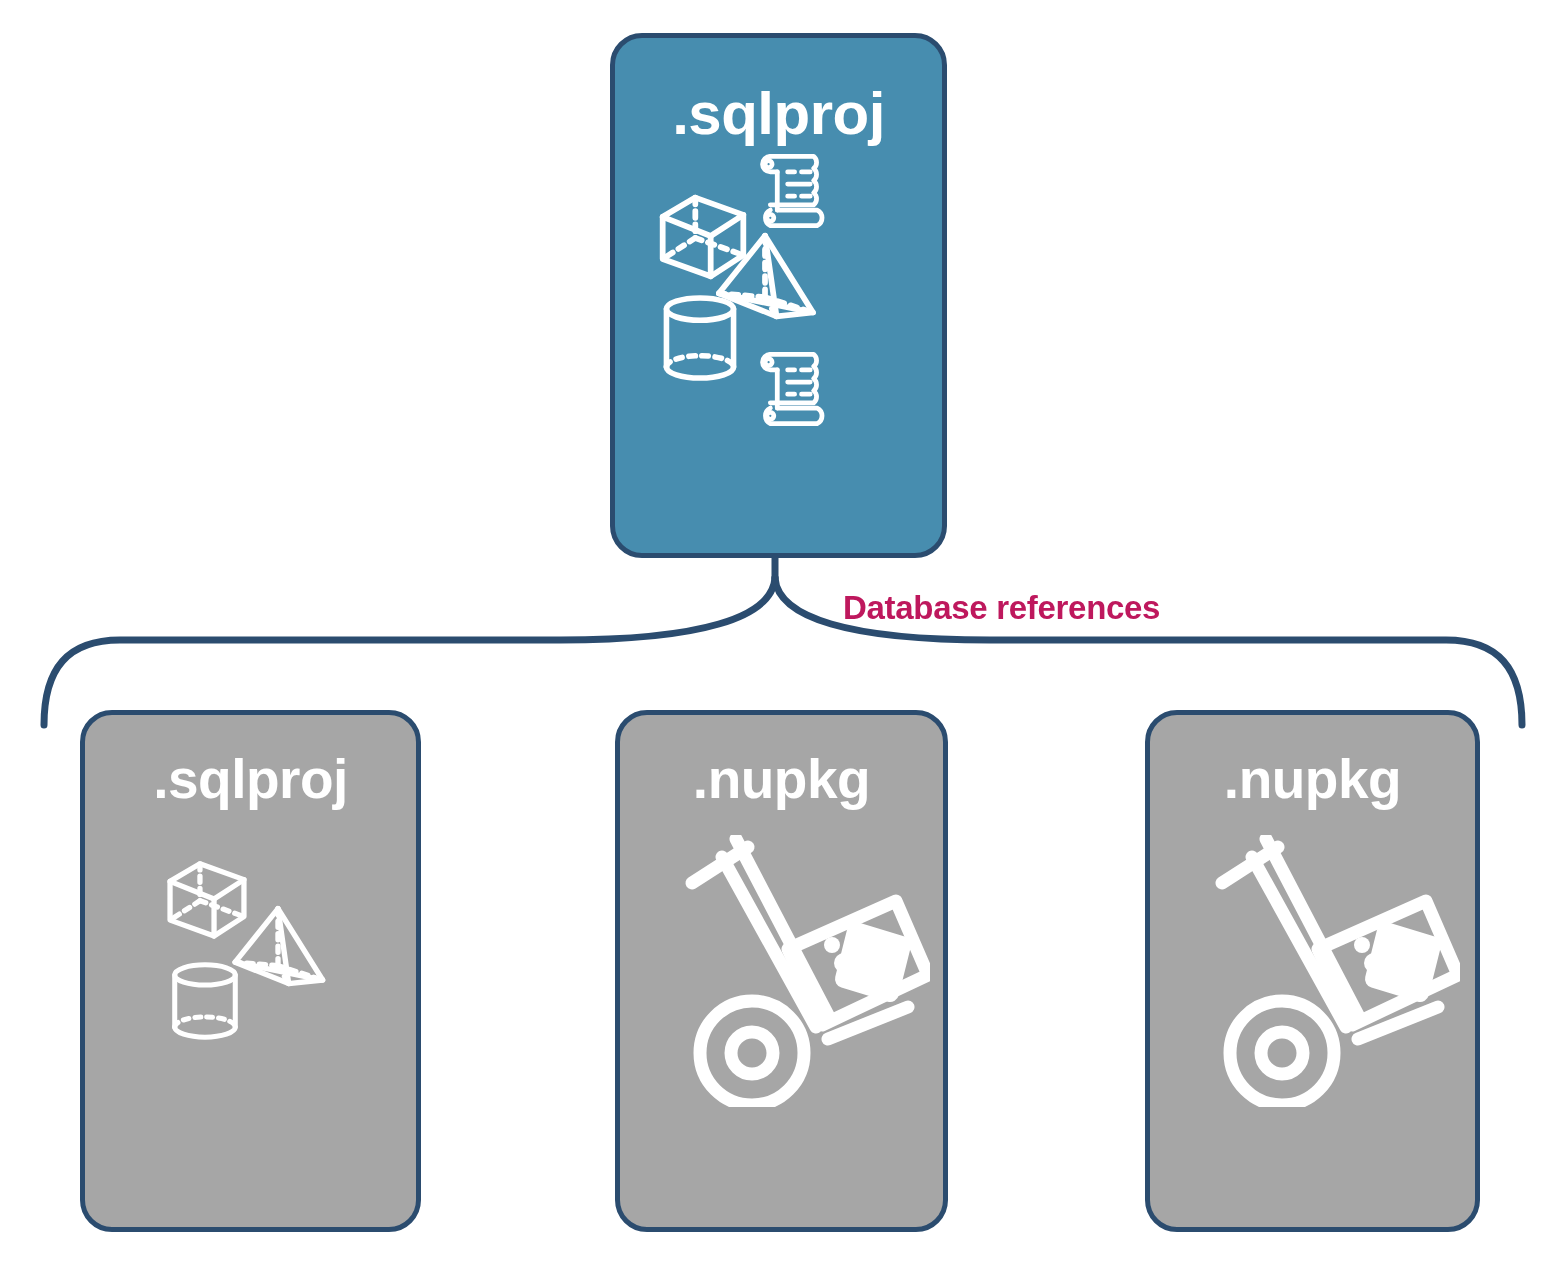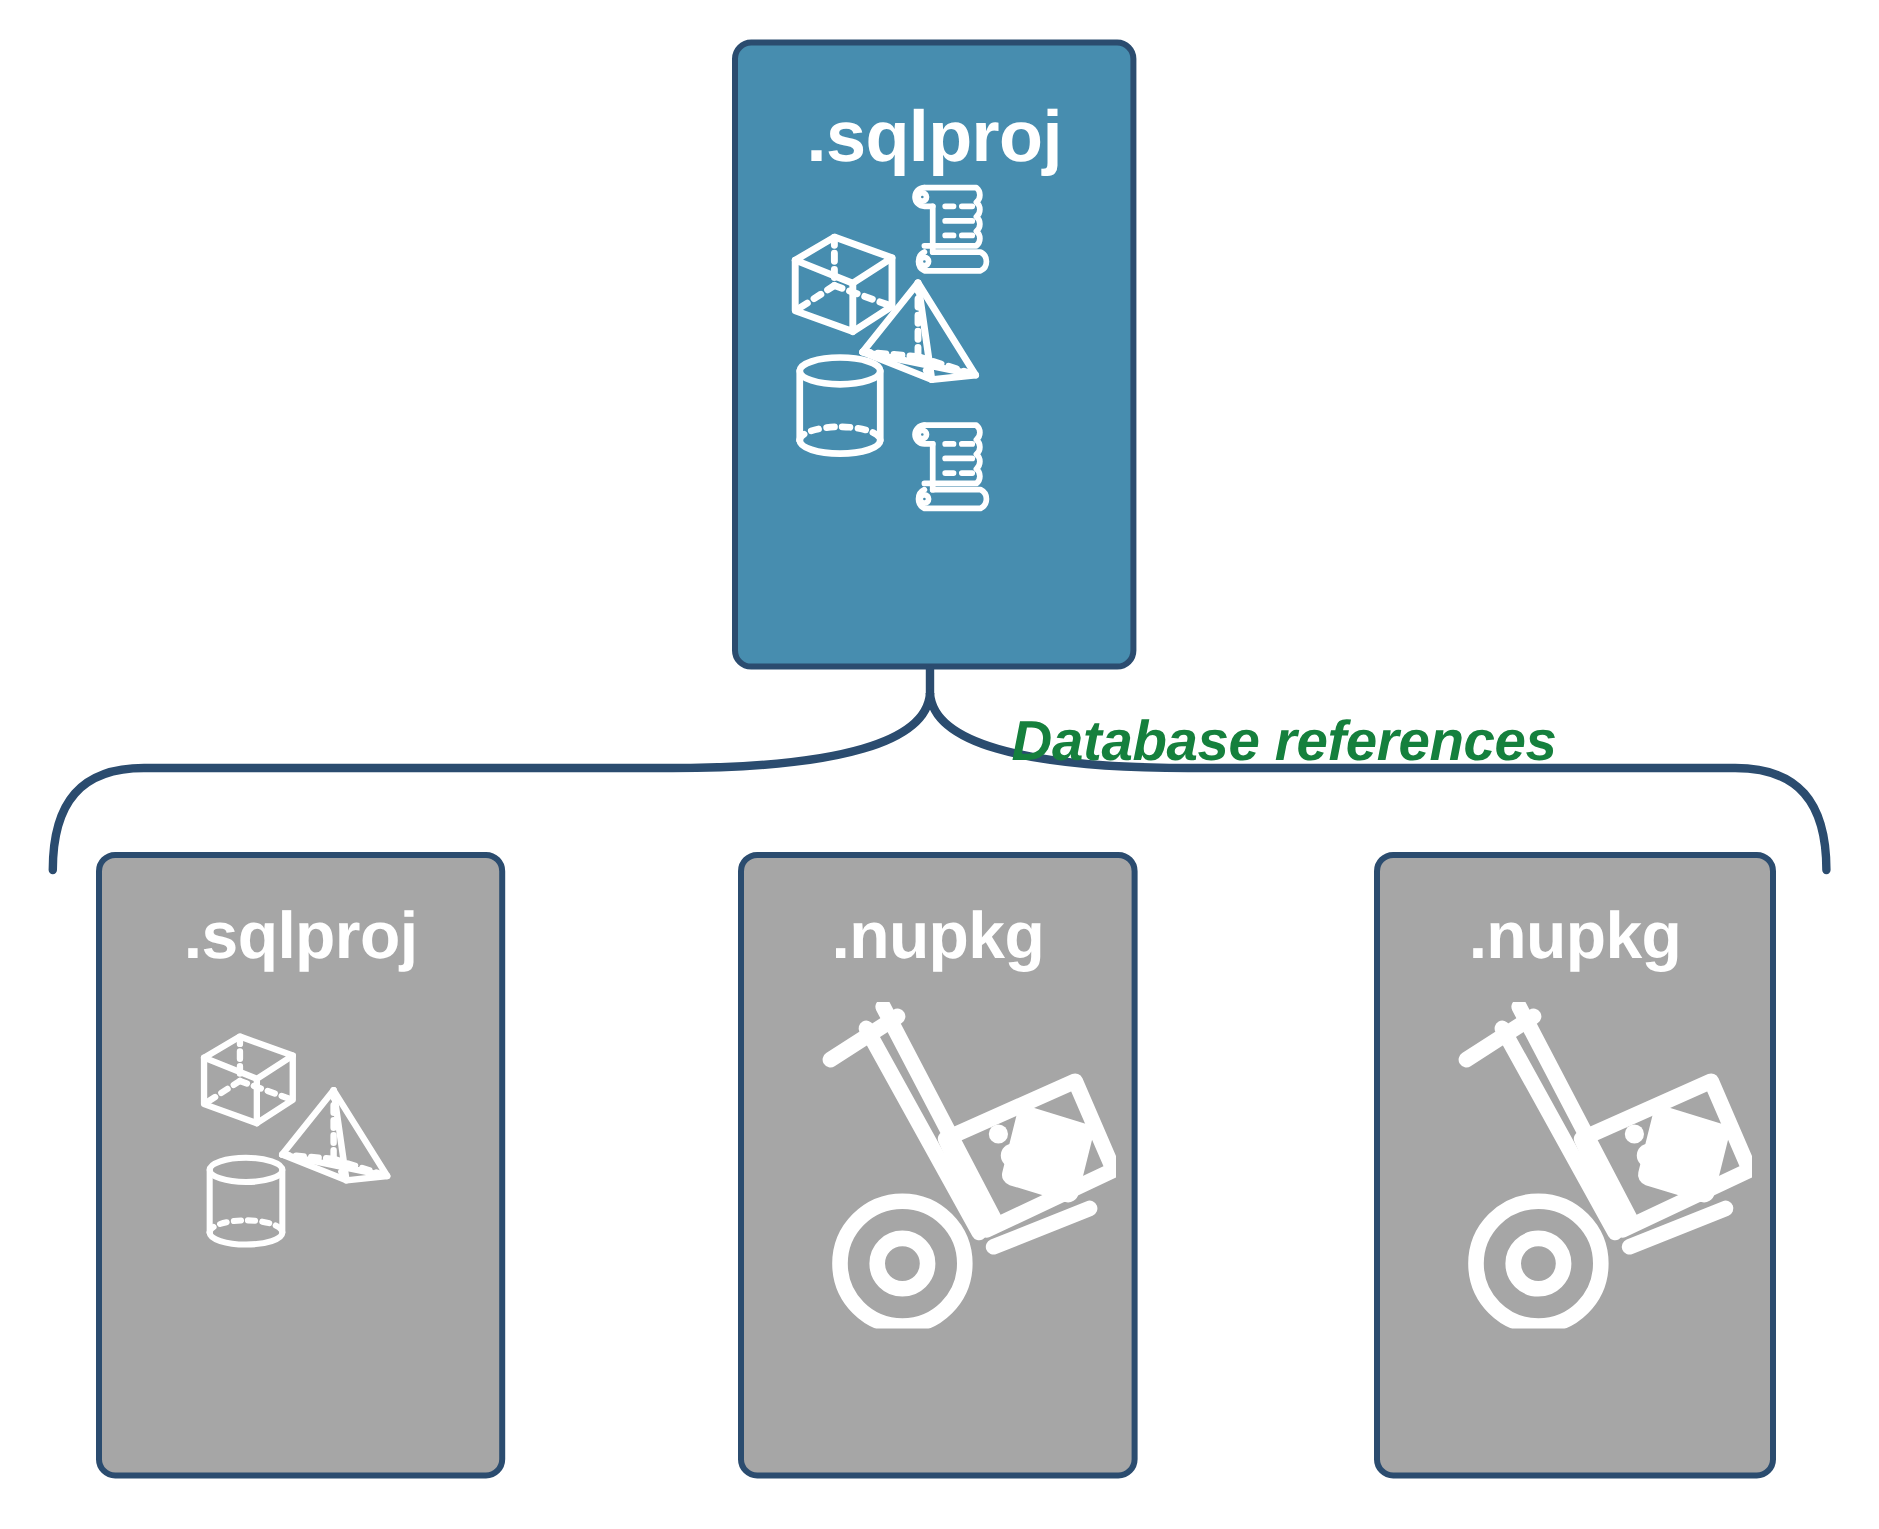--- a/index.html
+++ b/index.html
@@ -14,21 +14,21 @@
   #diagram-root {
     position: relative;
     width: 1566px;
     height: 1274px;
     background: #ffffff;
     overflow: hidden;
   }
   .node-box {
     position: absolute;
     box-sizing: border-box;
-    border-radius: 16px;
+    border-radius: 32px;
     border: 5px solid #2b4c6f;
     display: flex;
     flex-direction: column;
     align-items: center;
     overflow: hidden;
   }
   .node-box.primary {
     background: #478daf;
   }
   .node-box.secondary {
@@ -94,26 +94,25 @@
     left: 0;
     top: 540px;
     width: 1566px;
     height: 210px;
     pointer-events: none;
   }
   #brace-label {
     position: absolute;
     left: 843px;
     top: 589px;
-    font-size: 47px;
+    font-size: 33px;
     font-weight: bold;
-    color: #15803d;
+    color: #be185d;
     letter-spacing: -0.3px;
     white-space: nowrap;
-    font-style: italic;
   }
 </style>
 </head>
 <body>
 
 <div id="diagram-root">
 
   <div class="node-box primary" id="node-root">
     <div class="node-title">.sqlproj</div>
     <div class="icon-area" id="root-icons">

